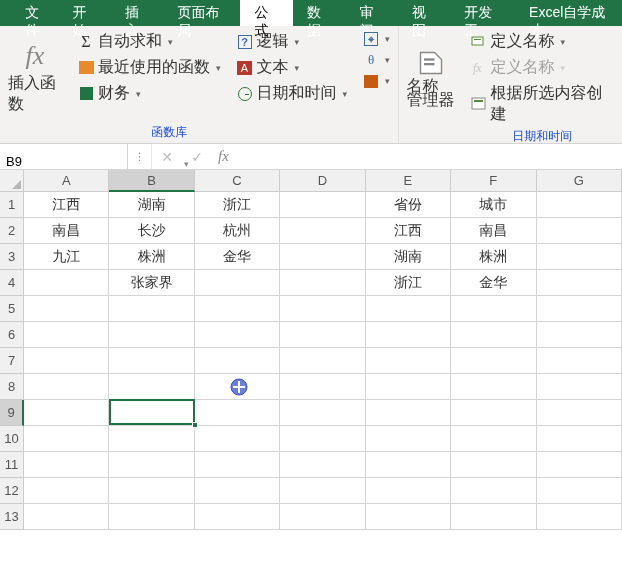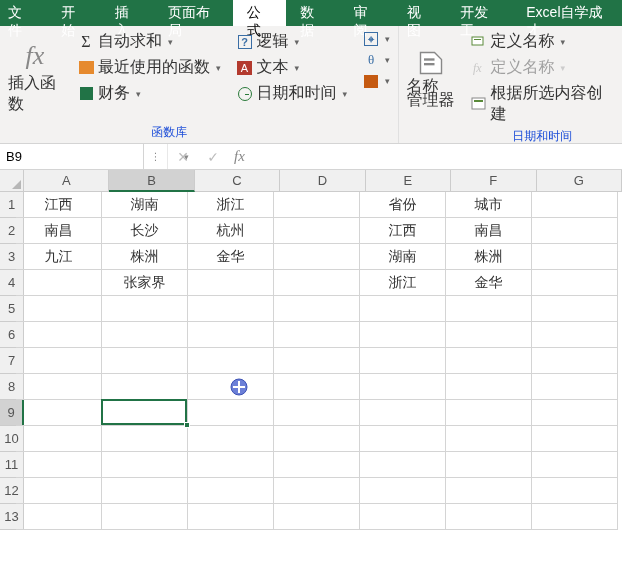--- a/index.html
+++ b/index.html
@@ -1,59 +1,59 @@
 <!DOCTYPE html>
 <html><head>
 <meta charset="utf-8">
 <style>
 * { box-sizing: border-box; margin: 0; padding: 0; }
 body { font-family: "Microsoft YaHei", "SimSun", sans-serif; font-size: 13px; background: #fff; overflow: hidden; width: 622px; height: 576px; }
 
 
 .tabbar { background: #217346; display: flex; height: 26px; color: #fff; }
 .tab { padding: 4px 14px 0; cursor: pointer; font-size: 14px; height: 26px; }
-.tab.first { padding-left: 8px; }
+.tab.first { padding-left: 20px; text-align: center; }
 .tab.active { background: #fff; color: #000000; }
 
 
 .ribbon { background: #f3f2f1; border-bottom: 1px solid #d4d4d4; display: flex; height: 118px; }
 .group { border-right: 1px solid #e0e0e0; padding: 4px 6px 0; display: flex; flex-direction: column; }
 .group-body { flex: 1; display: flex; }
 .group-label { text-align: center; color: #1d4ed8; font-size: 12px; padding: 2px 0; }
 .btn-col { display: flex; flex-direction: column; gap: 3px; }
 .big-btn { display: flex; flex-direction: column; align-items: center; justify-content: center; width: 58px; padding: 4px 2px; gap: 2px; }
 .fx-icon { font-family: "Times New Roman", serif; font-style: italic; font-size: 26px; color: #888; }
 .lbl { font-size: 16px; color: #333; }
 .row-btn { display: flex; align-items: center; gap: 4px; padding: 1px 2px; }
 .row-btn .lbl { color: #333; }
 .row-btn.muted .lbl { color: #a0a0a0; }
 .ic { width: 16px; height: 16px; display: inline-flex; align-items: center; justify-content: center; flex-shrink: 0; }
 .dd { font-size: 9px; color: #666; margin-left: 2px; }
 
 
 .fbar { display: flex; align-items: center; border-bottom: 1px solid #d4d4d4; height: 26px; background: #fff; }
-.namebox { width: 144px; border-right: 1px solid #d4d4d4; display: flex; align-items: center; padding: 0 6px; height: 100%; }
+.namebox { width: 128px; border-right: 1px solid #d4d4d4; display: flex; align-items: flex-end; padding: 0 6px; height: 100%; }
 .namebox input { border: none; flex: 1; font-size: 13px; outline: none; background: transparent; }
 .namebox .dd { font-size: 9px; color: #888; }
 .collapse { width: 24px; text-align: center; color: #888; font-size: 10px; border-right: 1px solid #e8e8e8; height: 100%; display: flex; align-items: center; justify-content: center; }
 .fb-btn { width: 30px; text-align: center; color: #bcbcbc; font-size: 14px; }
 .fx-lbl { font-family: "Times New Roman", serif; font-style: italic; color: #888; font-size: 15px; padding: 0 6px; }
 .formula-input { flex: 1; border: none; outline: none; font-size: 13px; padding: 0 4px; }
 
 
 .grid-wrap { position: relative; }
 .corner { position: absolute; left: 0; top: 0; width: 24px; height: 22px; background: #f0f0f0; border-right: 1px solid #ccc; border-bottom: 1px solid #ccc; }
 .corner::after { content: ""; position: absolute; right: 2px; bottom: 2px; border-style: solid; border-width: 0 0 9px 9px; border-color: transparent transparent #b7b7b7 transparent; }
 .colhdrs { display: flex; margin-left: 24px; }
 .colhdr { width: 86px; height: 22px; background: #f0f0f0; border-right: 1px solid #ccc; border-bottom: 1px solid #ccc; text-align: center; line-height: 21px; color: #555; font-size: 13px; }
 .colhdr.sel { background: #d2d2d2; border-bottom: 2px solid #217346; }
 .rowhdrs { position: absolute; left: 0; top: 22px; }
 .rowhdr { width: 24px; height: 26px; background: #f0f0f0; border-right: 1px solid #ccc; border-bottom: 1px solid #ccc; text-align: center; line-height: 25px; color: #555; font-size: 13px; }
 .rowhdr.sel { background: #d2d2d2; border-right: 2px solid #217346; }
-.cells { margin-left: 16px; position: relative; }
+.cells { margin-left: 24px; position: relative; }
 .row { display: flex; }
 .cell { width: 86px; height: 26px; border-right: 1px solid #d4d4d4; border-bottom: 1px solid #d4d4d4; text-align: center; line-height: 25px; font-size: 14px; color: #333; font-family: "SimSun", sans-serif; }
 
 
 .sel-box { position: absolute; border: 2px solid #217346; background: transparent; pointer-events: none; }
 .sel-handle { position: absolute; width: 6px; height: 6px; background: #217346; border: 1px solid #fff; }
 
 
 .cursor { position: absolute; width: 20px; height: 20px; pointer-events: none; }
 .cursor svg { width: 100%; height: 100%; }

